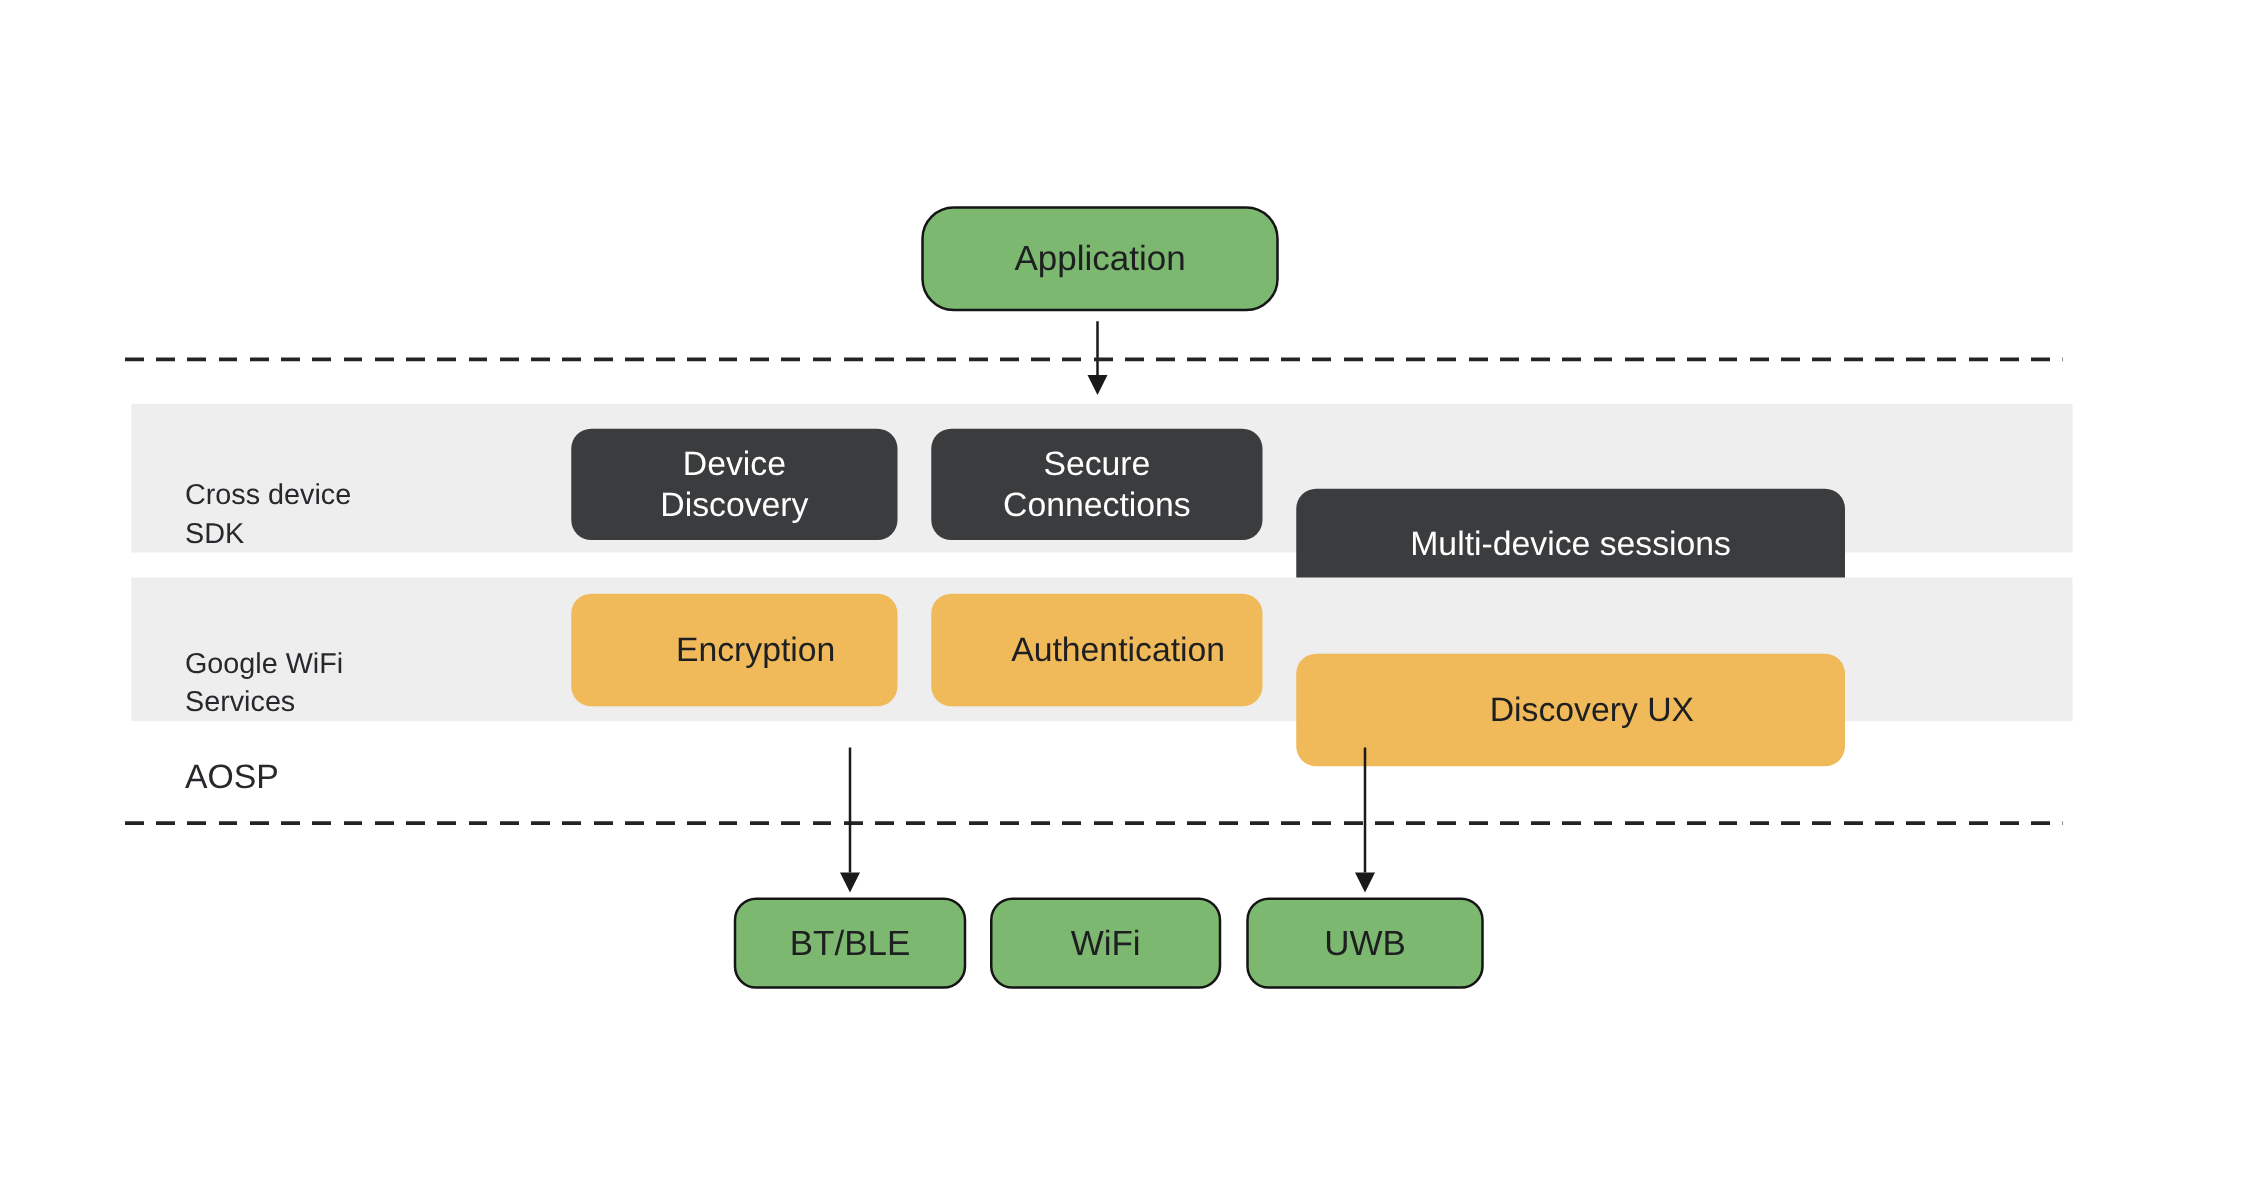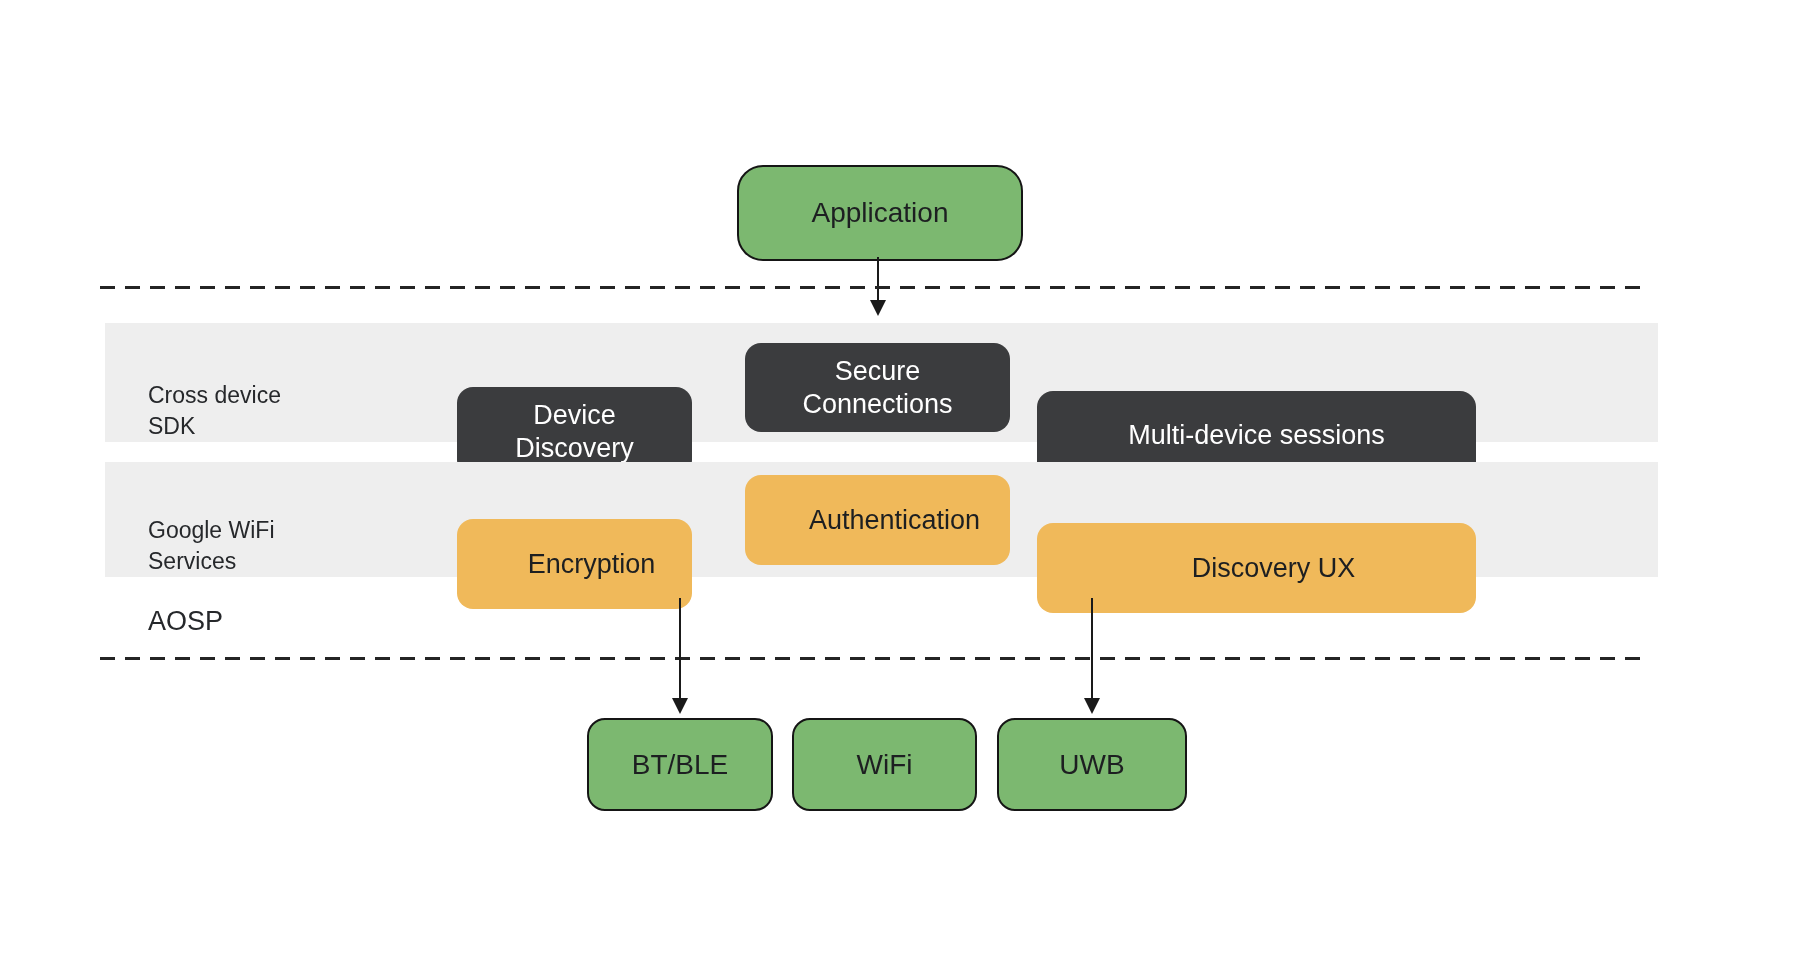--- a/index.html
+++ b/index.html
@@ -27,25 +27,25 @@
 
   .node{
     position:absolute;display:flex;align-items:center;justify-content:center;
     text-align:center;
   }
   .green-node{
     background:var(--green);
     border:2.5px solid #151515;
   }
   .app-node{
-    left:737px;top:165px;width:286px;height:96px;border-radius:26px;
+    left:737px;top:165px;width:286px;height:84px;border-radius:26px;
     font-size:28px;font-weight:500;color:#1d1f21;
   }
   .radio-node{
-    top:718px;height:93px;border-radius:18px;
+    top:718px;height:73px;border-radius:18px;
     font-size:28px;font-weight:500;color:#1d1f21;
   }
 
   .band{
     position:absolute;left:105px;width:1553px;background:var(--band-bg);
   }
   .band-sdk{top:323px;height:119px;}
   .band-gms{top:462px;height:115px;}
   .band-label{
     position:absolute;left:43px;top:0;bottom:0;
@@ -61,21 +61,21 @@
     background:var(--dark-box);color:var(--box-text-light);
     border-radius:16px;font-size:27px;line-height:33px;font-weight:500;
   }
   .band-sdk .dark-node{top:20px;height:89px;}
   .amber-node{
     background:var(--amber);color:#1d1f21;
     border-radius:16px;font-size:27px;line-height:33px;font-weight:500;
   }
   .band-gms .amber-node{top:13px;height:90px;padding-left:34px;}
 
-  .pos-a{left:352px;width:235px;margin-top:44px;}
+  .pos-a{left:352px;width:261px;}
   .pos-b{left:640px;width:265px;}
   .pos-c{left:932px;width:439px;margin-top:48px;}
 
   .dash-line{
     position:absolute;left:100px;width:1550px;height:3px;
     background:repeating-linear-gradient(to right,#242424 0 15px,transparent 15px 25px);
   }
   .dash-1{top:286px;}
   .dash-2{top:657px;}
 

